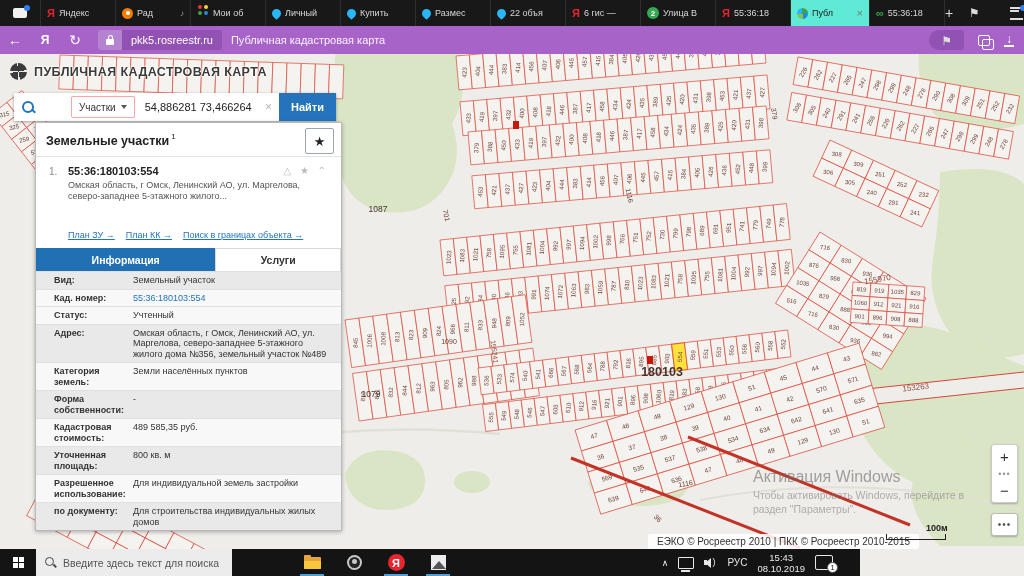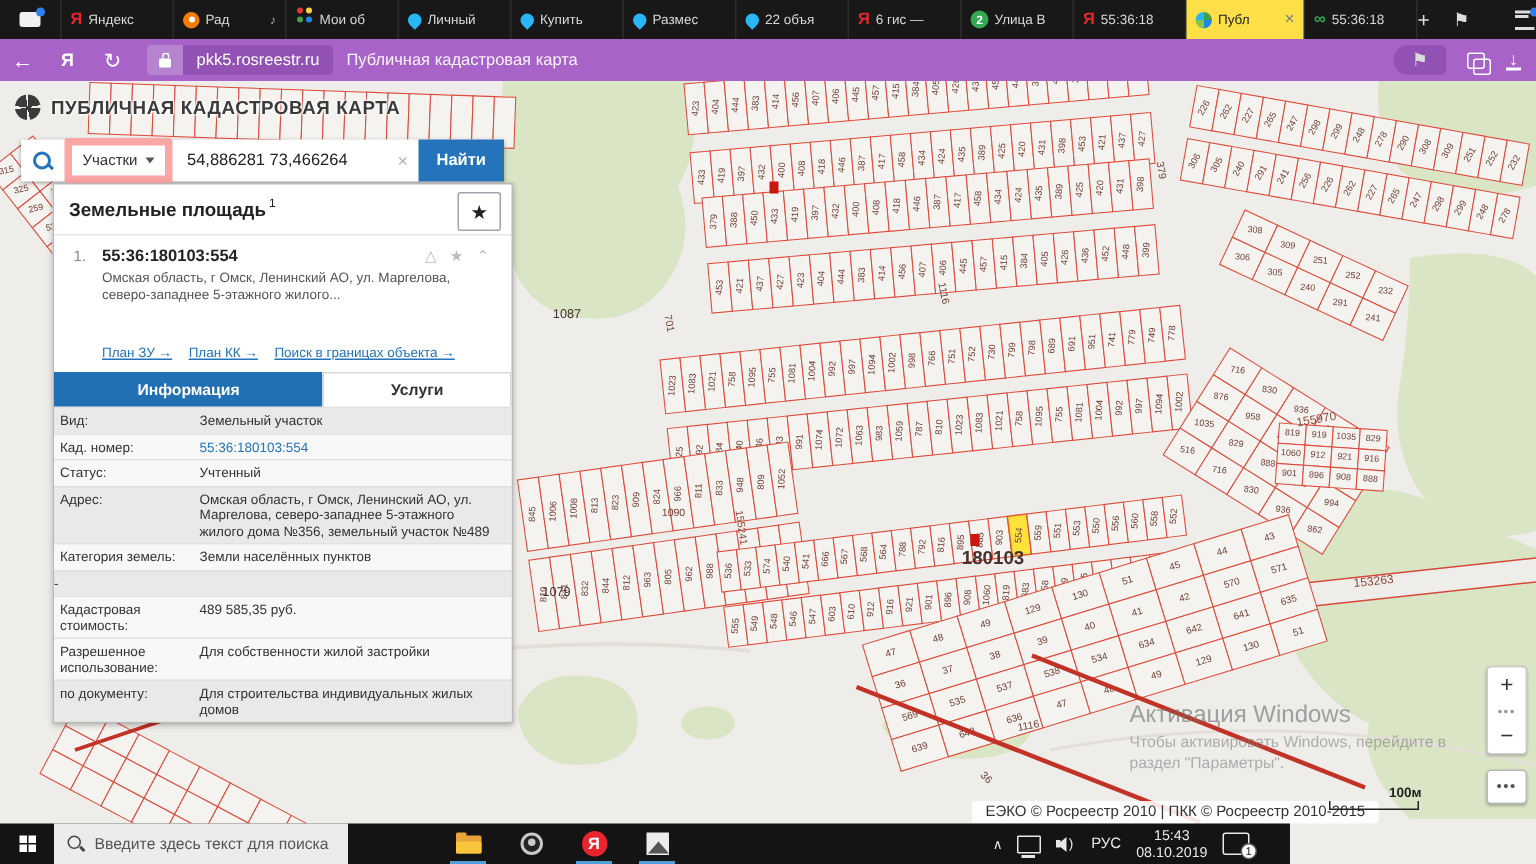--- a/index.html
+++ b/index.html
@@ -6,21 +6,21 @@
   #screen{position:relative;width:1024px;height:576px;overflow:hidden;
     font-family:"Liberation Sans",sans-serif;background:#EFEDE9;}
 
   
   #tabbar{position:absolute;top:0;left:0;right:0;height:26px;background:#181818;
     display:flex;align-items:stretch;z-index:20;}
   #tab-strip{display:flex;align-items:stretch;}
   .tab{display:flex;align-items:center;gap:4px;padding:0 6px;width:62px;min-width:0;
     border-right:1px solid #2d2d2d;color:#D8D8D8;font-size:9px;}
   .tab-icononly{width:28px;justify-content:center;}
-  .tab-active{background:#fde047;color:#222;width:66px;}
+  .tab-active{background:#5eead4;color:#222;width:66px;}
   .tab-label{white-space:nowrap;overflow:hidden;flex:1;}
   .tab-close{font-size:11px;color:#777;}
   .tab-audio{font-size:8px;color:#aaa;}
   .fav{flex:0 0 auto;display:flex;align-items:center;justify-content:center;font-weight:bold;}
   .fav-yandex{color:#E8252E;font-size:11px;}
   .fav-2gis{width:12px;height:12px;border-radius:50%;background:#34A853;color:#fff;font-size:8px;}
   .fav-2gis-infinity{color:#34A853;font-size:11px;}
   .fav-pkk{width:11px;height:11px;border-radius:50%;
     background:conic-gradient(#43A047 0 90deg,#1E88E5 0 180deg,#8BC34A 0 270deg,#29B6F6 0 360deg);}
   .fav-map-pin{width:9px;height:9px;background:#29B6F6;border-radius:50% 50% 50% 0;transform:rotate(-45deg);}
@@ -66,22 +66,22 @@
   .brand-logo{width:17px;height:17px;border-radius:50%;
     background:conic-gradient(#3B3B3B 0 80deg,transparent 80deg 95deg,#3B3B3B 95deg 170deg,transparent 170deg 185deg,#3B3B3B 185deg 260deg,transparent 260deg 275deg,#3B3B3B 275deg 350deg,transparent 350deg 360deg);}
   .brand-title{font-size:12.5px;font-weight:bold;color:#3B3B3B;letter-spacing:.4px;
     text-shadow:0 0 2px #fff,0 0 2px #fff,0 0 3px #fff;}
 
   .searchbar{position:absolute;left:14px;top:93px;width:322px;height:28px;background:#fff;
     display:flex;align-items:center;box-shadow:0 1px 3px rgba(0,0,0,.35);z-index:6;}
   .mag{position:relative;width:13px;height:13px;margin:0 8px;flex:0 0 auto;}
   .mag::before{content:'';position:absolute;left:0;top:0;width:8px;height:8px;border:2px solid #2473BB;border-radius:50%;}
   .mag::after{content:'';position:absolute;left:9px;top:9px;width:5px;height:2px;background:#2473BB;transform:rotate(45deg);}
-  .cat-select{display:flex;align-items:center;gap:5px;border:5px solid #fca5a5;border-radius:2px;height:20px;
-    padding:0 7px;font-size:10px;color:#333;flex:0 0 auto;}
+  .cat-select{display:flex;align-items:center;gap:5px;border:1px solid #fca5a5;border-radius:2px;height:20px;
+    padding:0 7px;font-size:10px;color:#333;flex:0 0 auto;margin-left:28px;}
   .caret{width:0;height:0;border-left:3.5px solid transparent;border-right:3.5px solid transparent;border-top:4px solid #555;}
   .search-input{flex:1;border:none;outline:none;font-size:11px;color:#222;margin-left:8px;min-width:0;
     font-family:"Liberation Sans",sans-serif;background:transparent;}
   .clear-x{color:#B5B5B5;font-size:12px;margin:0 7px;}
   .btn-find{height:28px;padding:0 12px;background:#2473BB;color:#fff;font-size:11px;font-weight:bold;
     display:flex;align-items:center;}
 
   
   .results{position:absolute;left:35px;top:122px;width:307px;background:#fff;border:1px solid #B9B9B9;
     box-shadow:0 1px 4px rgba(0,0,0,.3);z-index:6;box-sizing:border-box;}
@@ -98,21 +98,21 @@
   .res-links{display:flex;gap:11px;font-size:9px;margin-top:28px;}
   .res-link{color:#2473BB;text-decoration:underline;white-space:nowrap;}
   .res-tabs{display:flex;margin-top:8px;}
   .rtab{height:23px;display:flex;align-items:center;justify-content:center;font-size:10.5px;font-weight:bold;box-sizing:border-box;}
   .rtab-active{flex:1.45;background:#2170B4;color:#fff;}
   .rtab-idle{flex:1;background:#fff;color:#333;border:1px solid #D8D8D8;border-bottom:none;}
   .details{font-size:9px;color:#333;}
   .detail-row{display:flex;border-top:1px solid #E0E0E0;}
   .row-dark{background:#E9E9E9;}
   .row-light{background:#F8F8F8;}
-  .d-label{width:97px;padding:3px 4px 3px 4px;font-weight:normal;flex:0 0 auto;line-height:10.5px;box-sizing:border-box;}
+  .d-label{width:97px;padding:3px 4px 3px 18px;font-weight:bold;flex:0 0 auto;line-height:10.5px;box-sizing:border-box;}
   .d-value{flex:1;padding:3px 8px 3px 0;line-height:10.5px;}
   .d-value.link{color:#2473BB;}
 
   
   .map-ctrls{position:absolute;left:991px;top:444px;width:27px;z-index:5;}
   .ctrl-group{background:#fff;border:1px solid #CCC;border-radius:3px;box-shadow:0 1px 2px rgba(0,0,0,.25);}
   .ctrl{height:23px;display:flex;align-items:center;justify-content:center;font-size:15px;color:#333;}
   .ctrl-dots{height:11px;display:flex;align-items:center;justify-content:center;font-size:9px;color:#999;letter-spacing:1px;}
   .ctrl-more{margin-top:10px;background:#fff;border:1px solid #bbb;border-radius:3px;height:21px;
     display:flex;align-items:center;justify-content:center;color:#555;font-size:10px;letter-spacing:1px;
@@ -1076,21 +1076,21 @@
       <span>Участки</span>
       <span class="caret"></span>
     </span>
     <input class="search-input" value="54,886281 73,466264" style="">
     <span class="clear-x">×</span>
     <span class="btn-find">Найти</span>
   </div>
 
   <div class="results">
     <div class="res-head">
-      <span class="res-title">Земельные площадь</span><span class="res-sup">1</span>
+      <span class="res-title">Земельные участки</span><span class="res-sup">1</span>
       <span class="star-btn">★</span>
     </div>
     <div class="res-item">
       <span class="res-index">1.</span>
       <div class="res-cad">55:36:180103:554</div>
       <span class="res-icons">△ ★ ⌃</span>
       <div class="res-addr">Омская область, г Омск, Ленинский АО, ул. Маргелова, северо-западнее 5-этажного жилого...</div>
       <div class="res-links">
           <span class="res-link">План ЗУ →</span>
           <span class="res-link">План КК →</span>
@@ -1116,29 +1116,34 @@
         </div>
         <div class="detail-row row-dark">
           <div class="d-label">Адрес:</div>
           <div class="d-value">Омская область, г Омск, Ленинский АО, ул. Маргелова, северо-западнее 5-этажного жилого дома №356, земельный участок №489</div>
         </div>
         <div class="detail-row row-light">
           <div class="d-label">Категория земель:</div>
           <div class="d-value">Земли населённых пунктов</div>
         </div>
         <div class="detail-row row-dark">
+          <div class="d-label">Форма собственности:</div>
           <div class="d-value">-</div>
         </div>
         <div class="detail-row row-light">
           <div class="d-label">Кадастровая стоимость:</div>
           <div class="d-value">489 585,35 руб.</div>
         </div>
+        <div class="detail-row row-dark">
+          <div class="d-label">Уточненная площадь:</div>
+          <div class="d-value">800 кв. м</div>
+        </div>
         <div class="detail-row row-light">
           <div class="d-label">Разрешенное использование:</div>
-          <div class="d-value">Для собственности жилой застройки</div>
+          <div class="d-value">Для индивидуальной земель застройки</div>
         </div>
         <div class="detail-row row-dark">
           <div class="d-label">по документу:</div>
           <div class="d-value">Для строительства индивидуальных жилых домов</div>
         </div>
       </div>
   </div>
 
   <div class="map-ctrls">
     <div class="ctrl-group">

